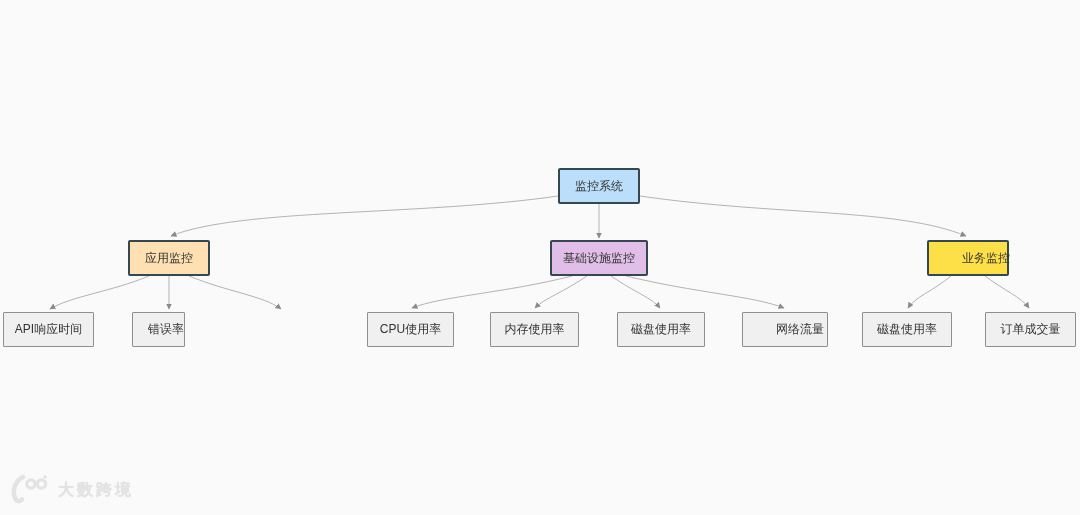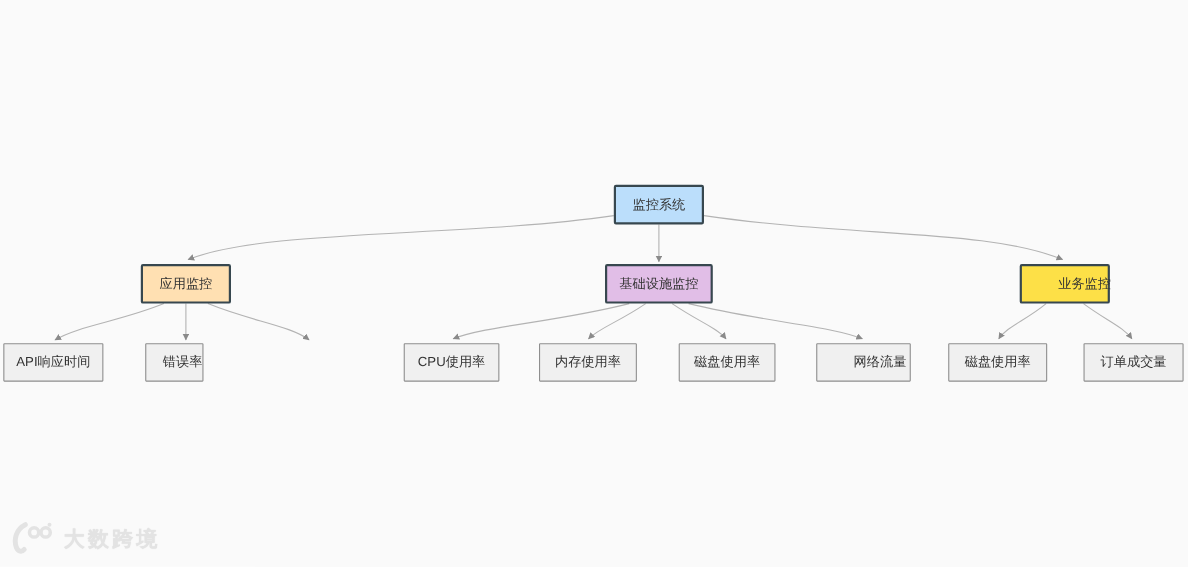--- a/index.html
+++ b/index.html
@@ -47,21 +47,21 @@
     position: absolute;
     left: 10px;
     top: 474px;
     display: flex;
     align-items: center;
     gap: 6px;
     color: #e3e3e3;
     user-select: none;
   }
   .watermark .wm-text {
-    font-size: 19px;
+    font-size: 16px;
     font-weight: bold;
     letter-spacing: 3px;
     text-shadow: 0 0 1px #dcdcdc;
   }
 </style>
 </head>
 <body>
 
 <div class="canvas" style="background-color: rgb(250, 250, 250);">
 

